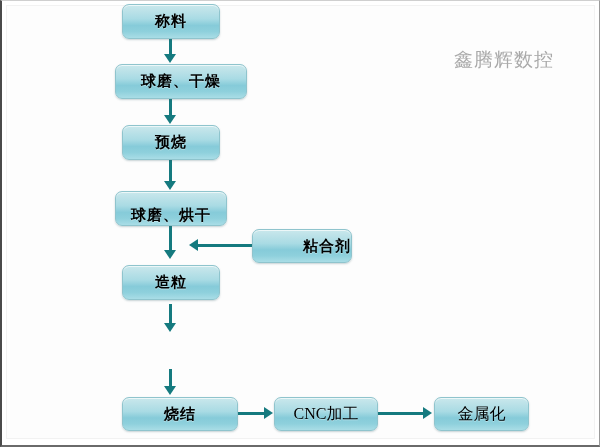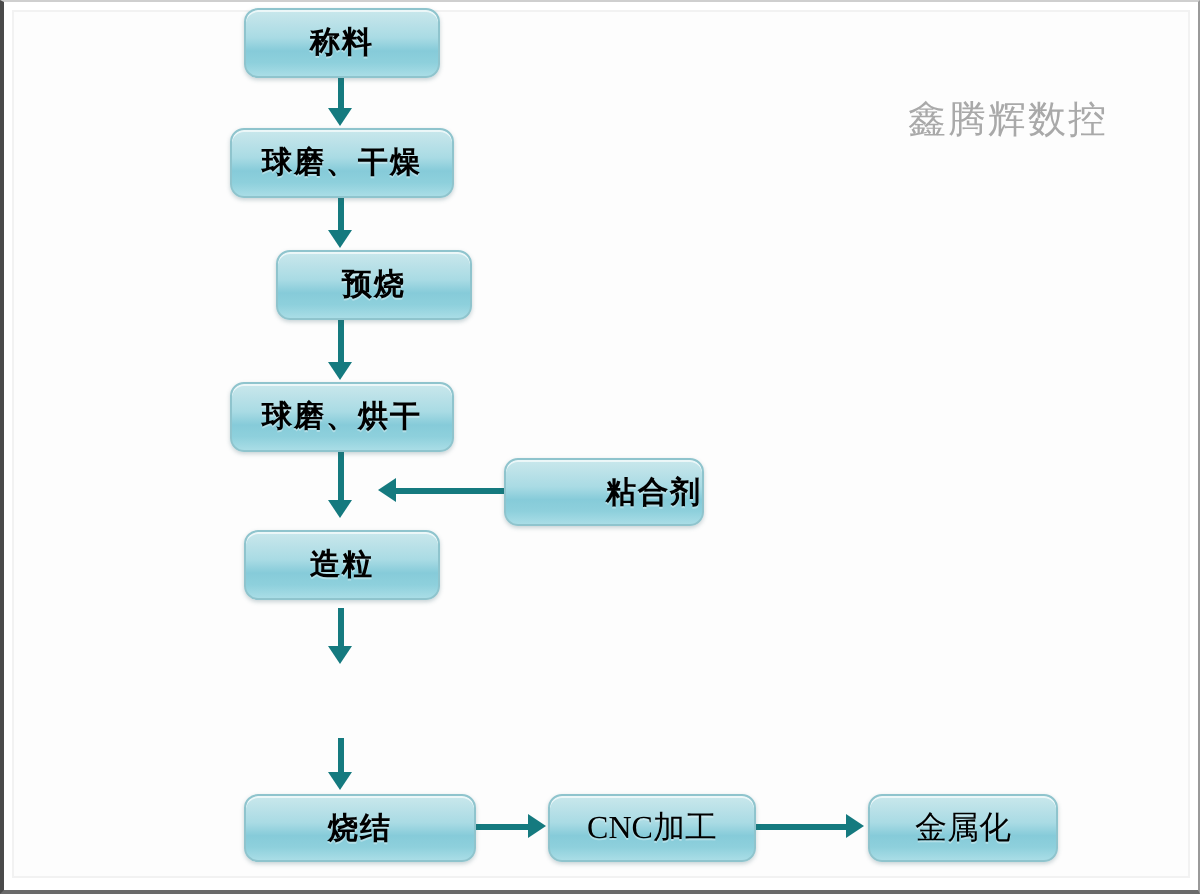--- a/index.html
+++ b/index.html
@@ -150,29 +150,29 @@
   <div class="conn-h" style="left:218px; top:411px; width:45px;"></div>
   <div class="arrow-right" style="left:262px; top:406px;"></div>
 
   <div class="conn-h" style="left:376px; top:411px; width:46px;"></div>
   <div class="arrow-right" style="left:421px; top:406px;"></div>
 
   <div class="node cn" style="left:120px; top:3px; width:98px; height:35px;">
     <span>称料</span>
   </div>
 
-  <div class="node cn" style="left:113px; top:63px; width:112px; height:35px;">
+  <div class="node cn" style="left:113px; top:63px; width:132px; height:35px;">
     <span>球磨、干燥</span>
   </div>
 
-  <div class="node cn" style="left:120px; top:124px; width:98px; height:35px;margin-left:16px;">
+  <div class="node cn" style="left:120px; top:124px; width:98px; height:35px;">
     <span>预烧</span>
   </div>
 
-  <div class="node cn" style="left:113px; top:190px; width:112px; height:35px;">
+  <div class="node cn" style="left:113px; top:190px; width:112px; height:35px;align-items:flex-end;">
     <span>球磨、烘干</span>
   </div>
 
   <div class="node cn" style="left:250px; top:228px; width:100px; height:34px;justify-content:flex-end;">
     <span>粘合剂</span>
   </div>
 
   <div class="node cn" style="left:120px; top:264px; width:98px; height:35px;">
     <span>造粒</span>
   </div>

